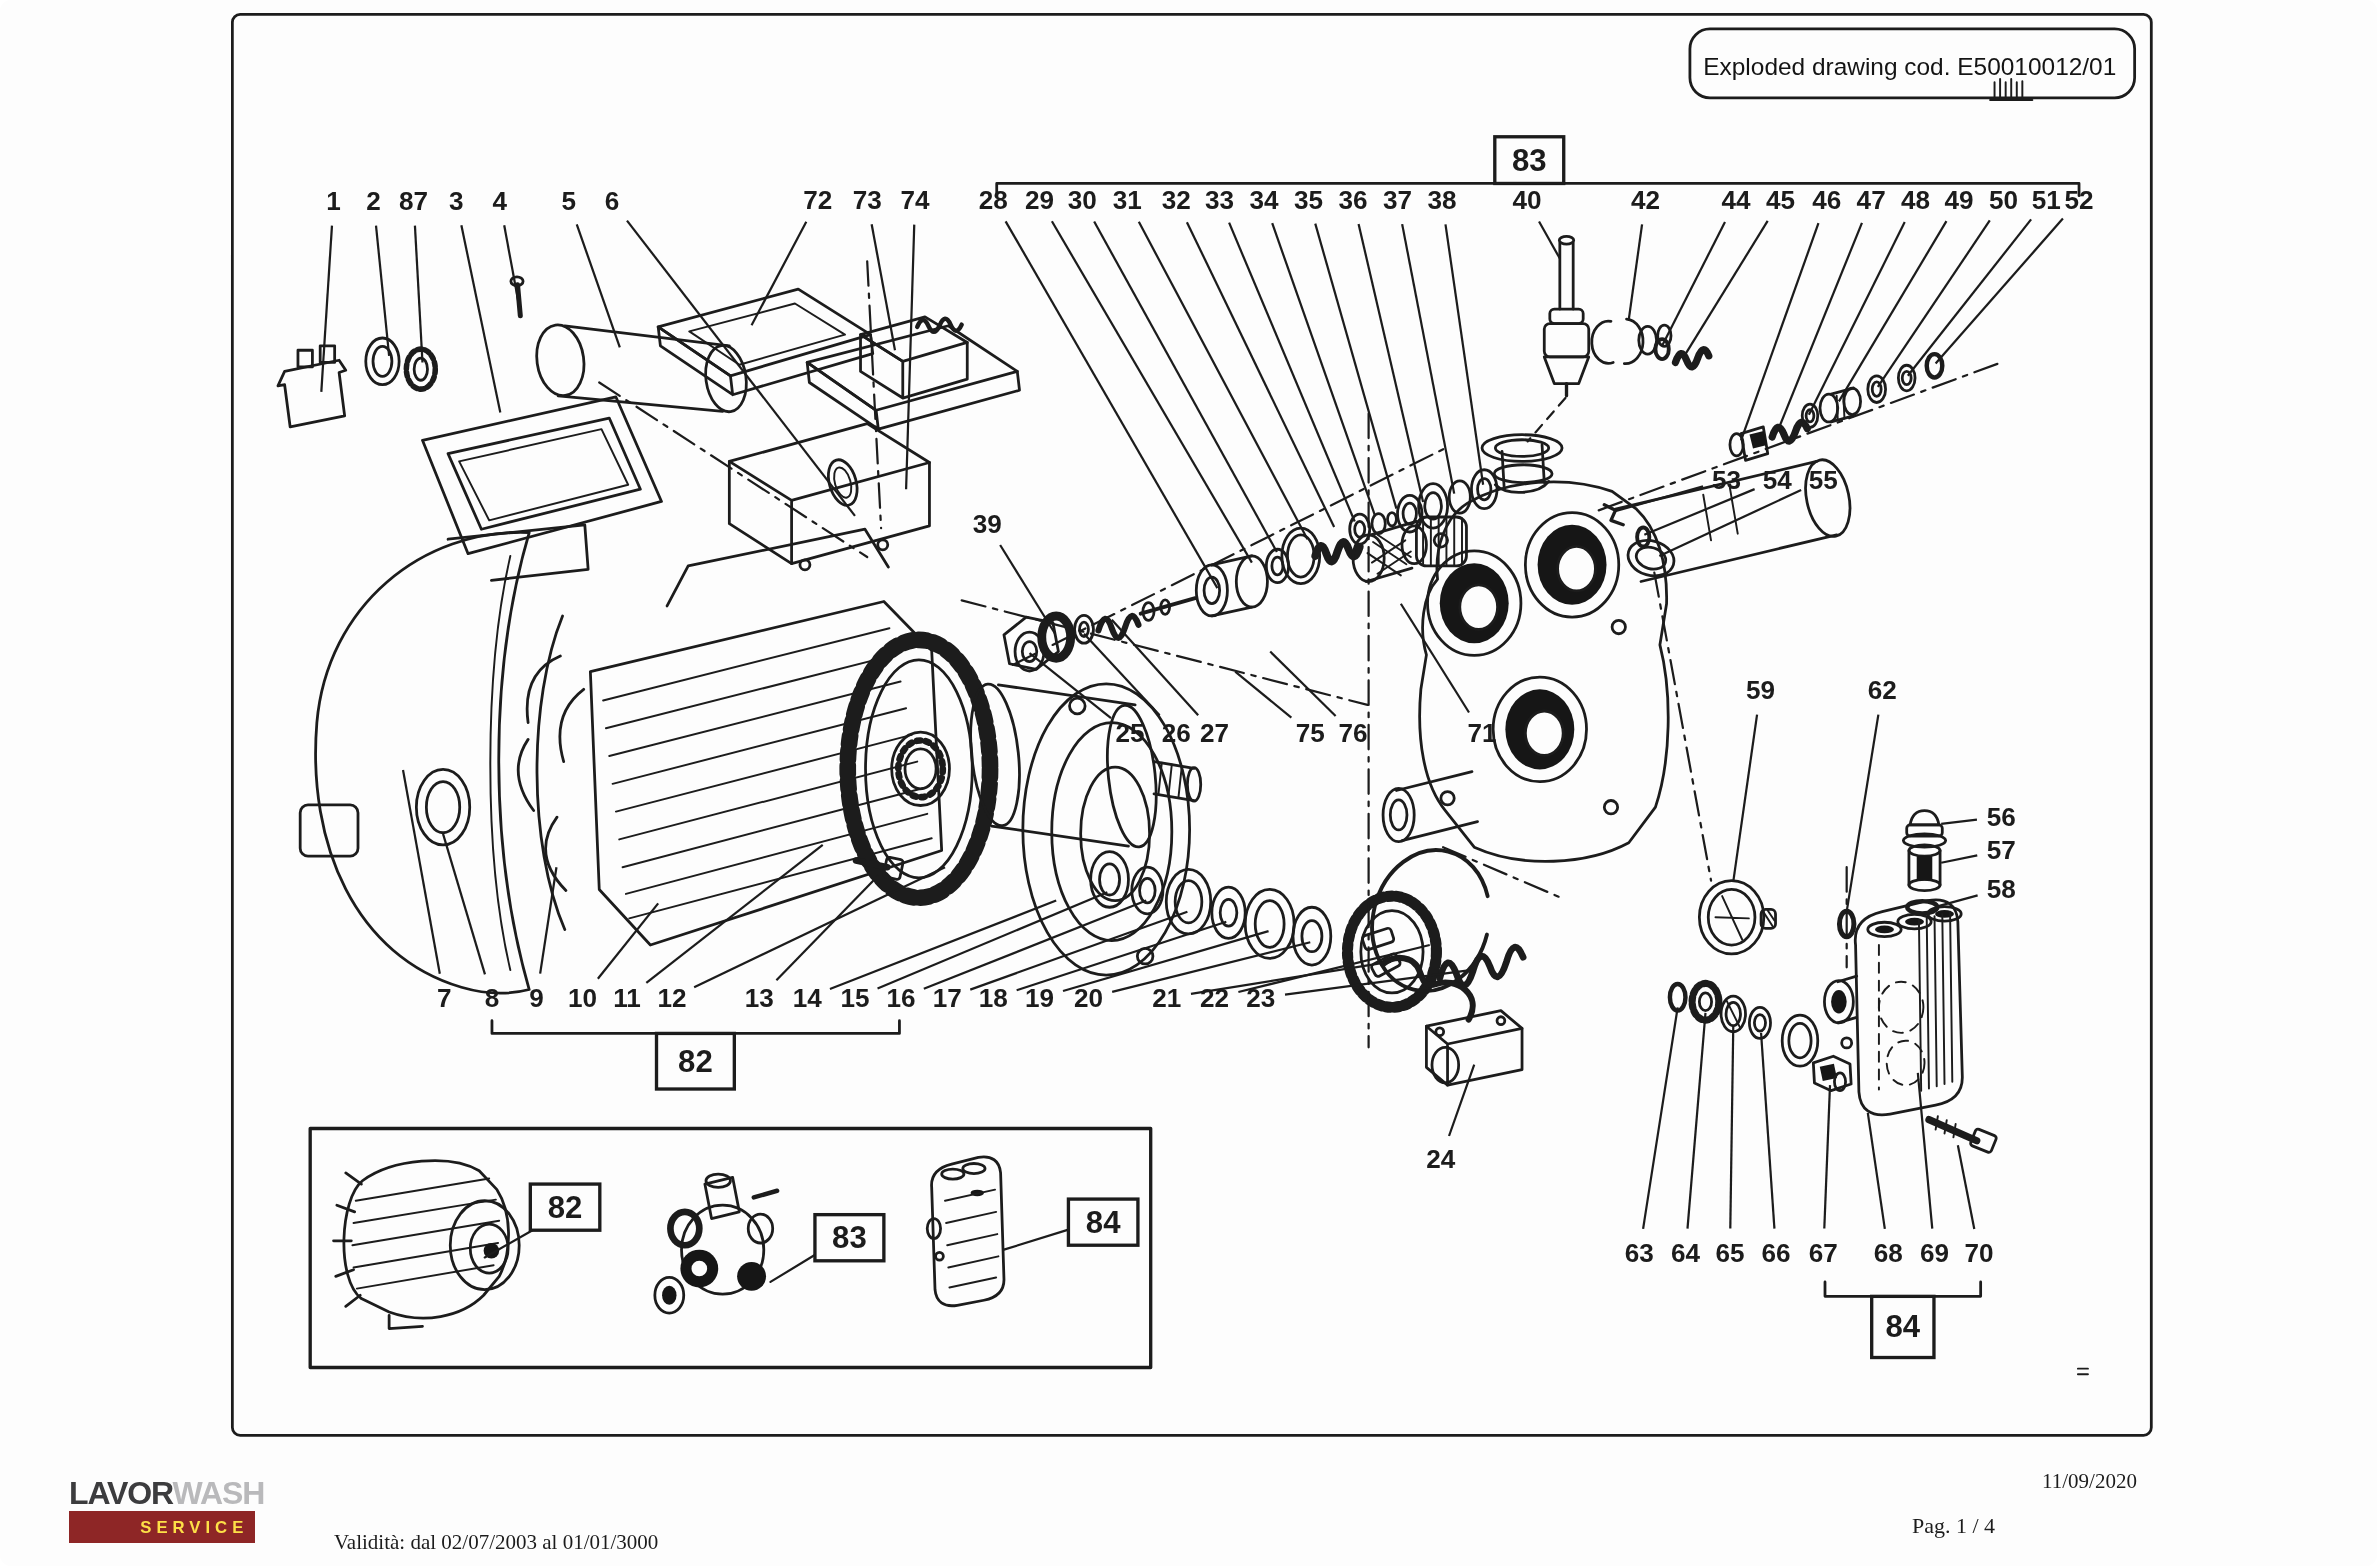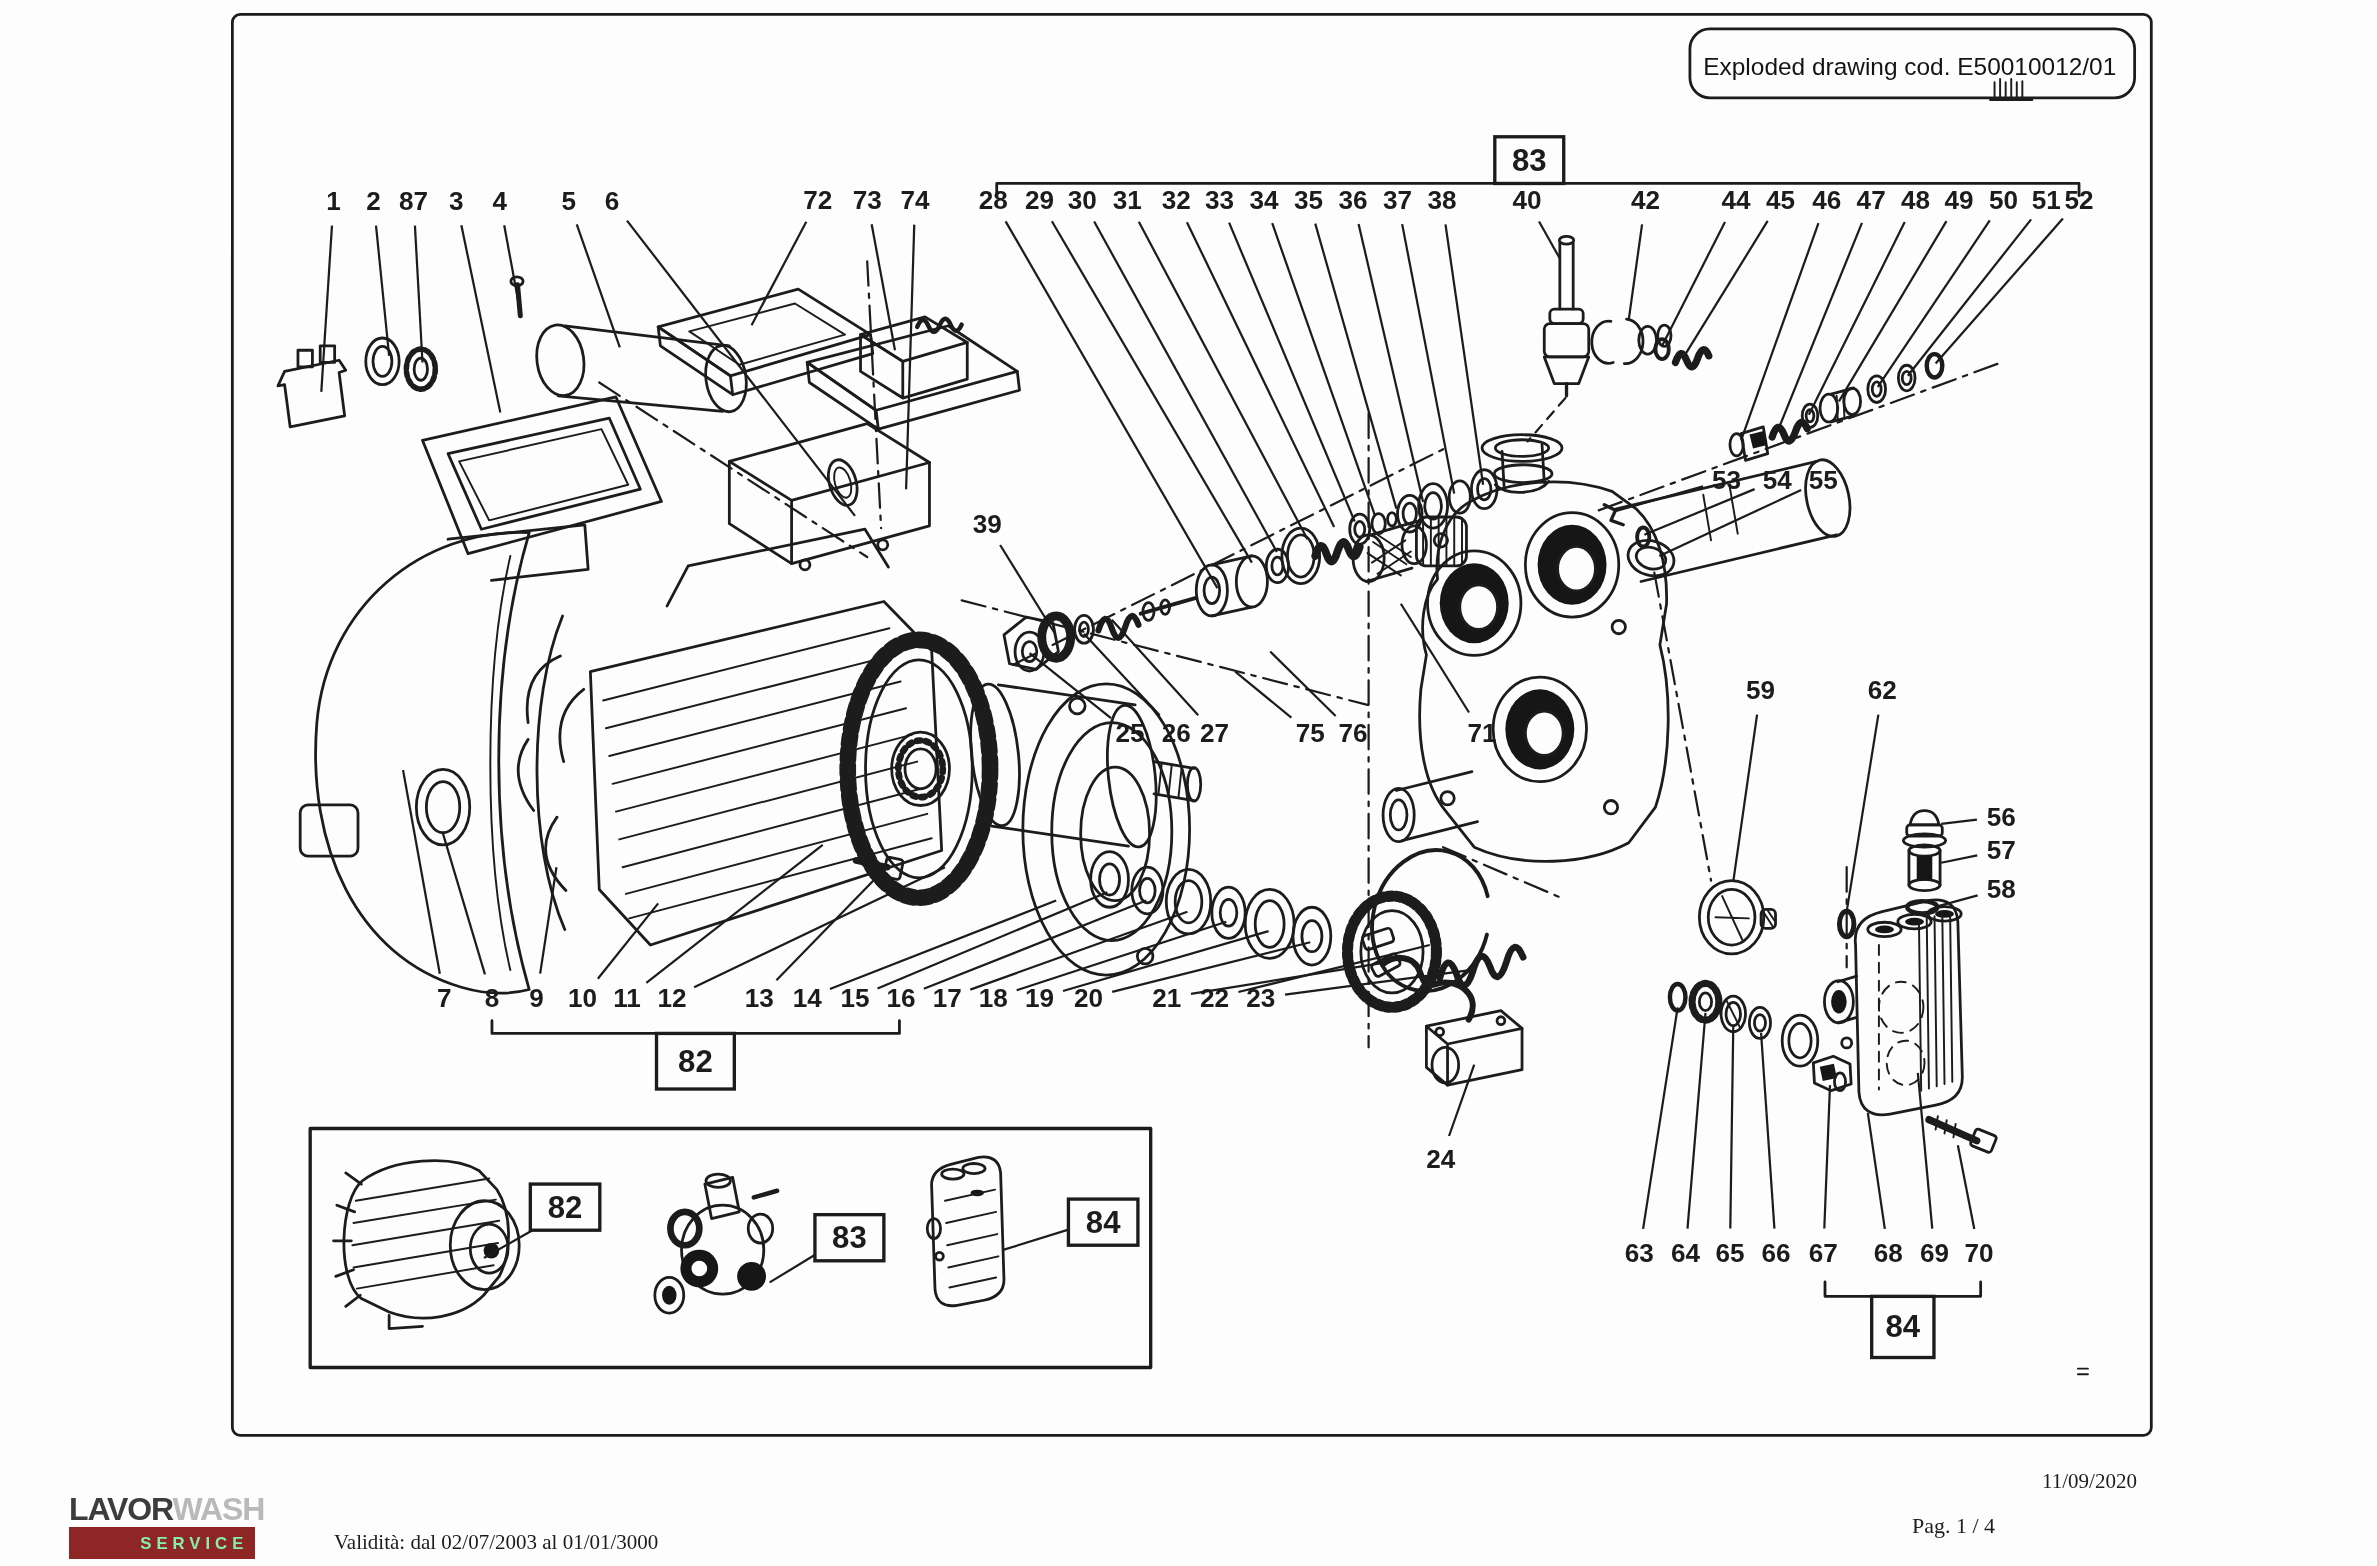--- a/index.html
+++ b/index.html
@@ -17,24 +17,24 @@
   .gbox-text{font:700 56px "Liberation Sans",sans-serif;fill:#1c1c1c;text-anchor:middle;}
   .title-text{font:400 44px "Liberation Sans",sans-serif;fill:#141414;}
   
   .f-abs{position:absolute;white-space:nowrap;}
   .f-model{left:334px;top:1455px;font:italic 700 20px "Liberation Serif",serif;}
   .f-code{left:334px;top:1482px;font:700 29px "Liberation Serif",serif;}
   .f-valid{left:334px;top:1530px;font:400 21px "Liberation Serif",serif;}
   .f-date{left:2034px;top:1469px;font:400 21px "Liberation Serif",serif;margin-left:8px;}
   .f-page{left:1912px;top:1513px;font:400 22px "Liberation Serif",serif;}
   .logo{left:69px;top:1477px;width:186px;}
-  .logo-top{font:700 32px "Liberation Sans",sans-serif;letter-spacing:-1.1px;line-height:33px;margin-top:16px;}
+  .logo-top{font:700 32px "Liberation Sans",sans-serif;letter-spacing:-1.1px;line-height:33px;}
   .logo-lavor{color:#3c3c3e;}
   .logo-wash{color:#b9b9bb;}
-  .logo-banner{margin-top:1.1px;background:#8e2626;color:#86efac;text-align:right;
+  .logo-banner{margin-top:1.1px;background:#8e2626;color:#fde047;text-align:right;
                font:700 16.7px "Liberation Sans",sans-serif;letter-spacing:5px;
                padding:6.7px 6.7px 5.6px 0;}
 </style>
 </head>
 <body>
 
 <div id="page">
 
 <svg id="diagram-svg" viewBox="0 0 4276 2817">
 

